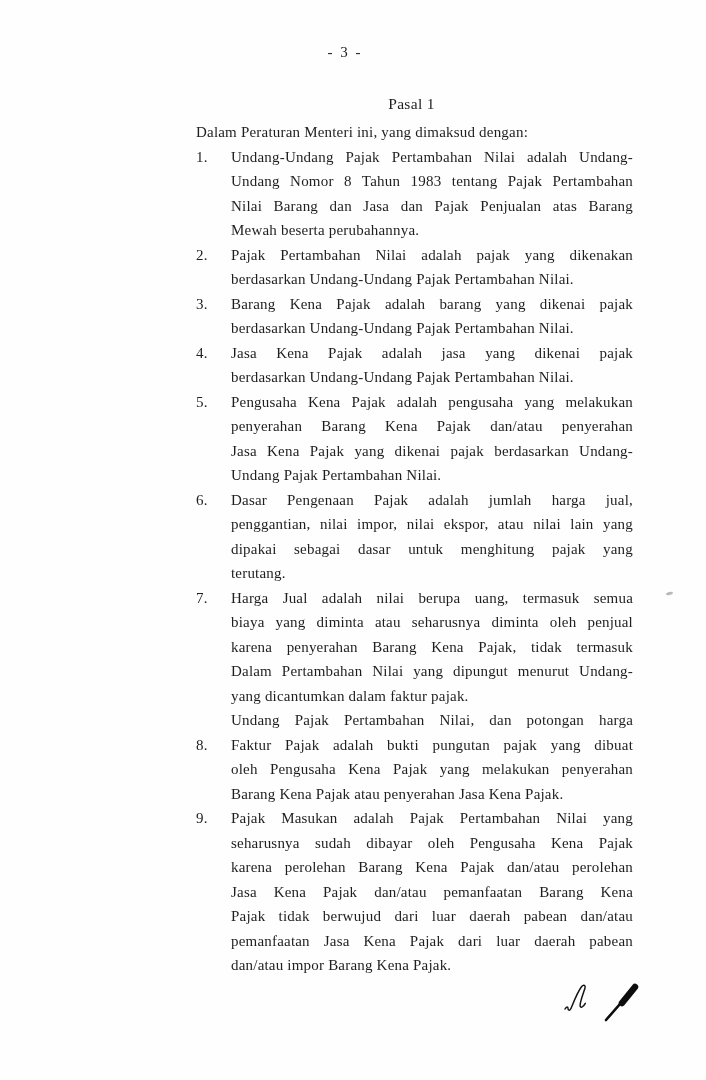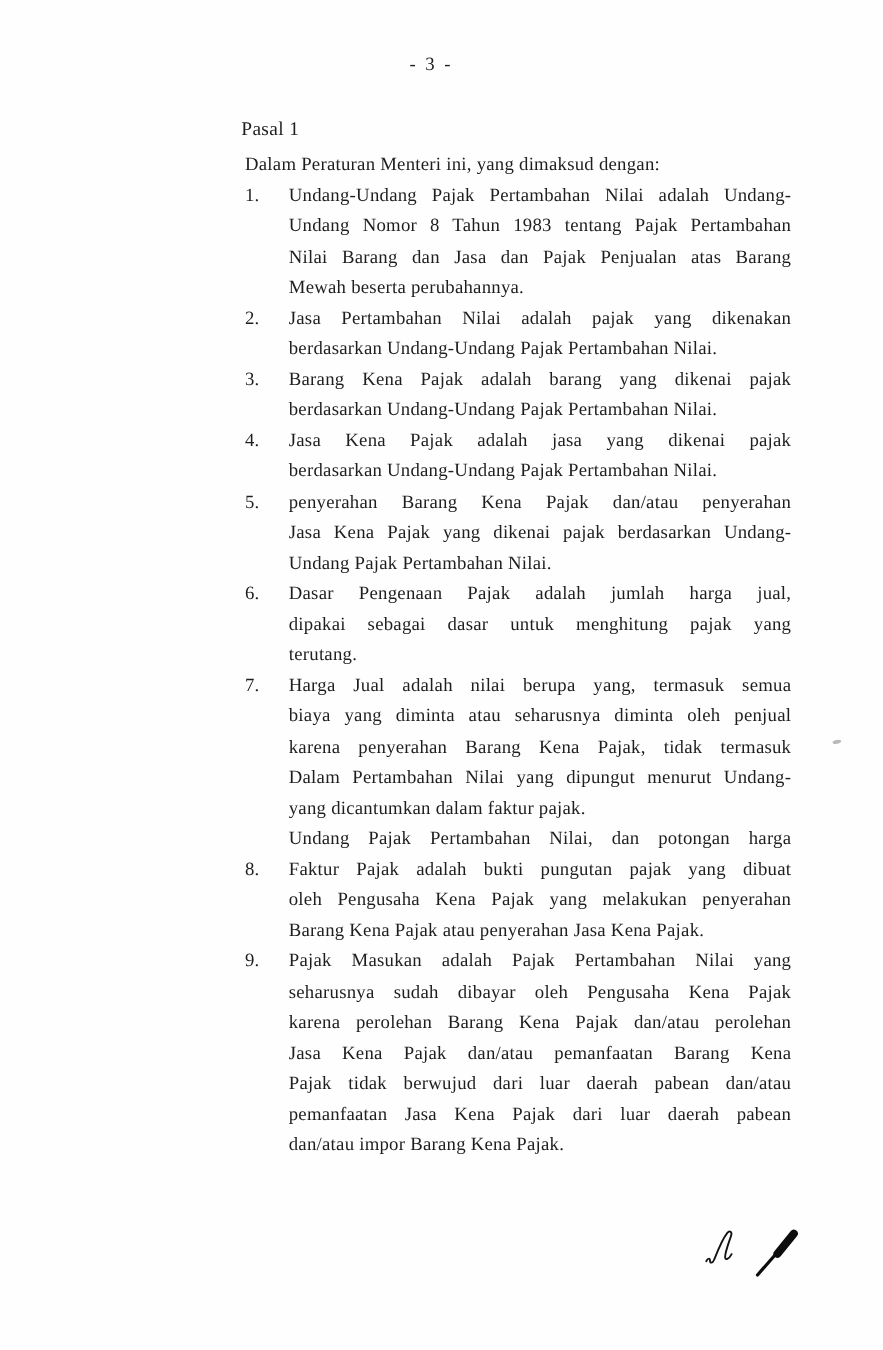--- a/index.html
+++ b/index.html
@@ -23,20 +23,21 @@
     width: 690px;
     text-align: center;
     font-size: 15px;
     letter-spacing: 2px;
   }
   .heading {
     position: absolute;
     top: 95px;
     left: 193px;
     width: 437px;
+    text-align: center;
     font-size: 15.5px;
     letter-spacing: 0.3px;
   }
   .body-block {
     position: absolute;
     top: 120px;
     left: 196px;
     width: 437px;
     font-size: 15px;
     letter-spacing: 0.2px;
@@ -97,58 +98,60 @@
     <div class="lines">
             <div class="line">Undang-Undang Pajak Pertambahan Nilai adalah Undang-</div>
             <div class="line">Undang Nomor 8 Tahun 1983 tentang Pajak Pertambahan</div>
             <div class="line">Nilai Barang dan Jasa dan Pajak Penjualan atas Barang</div>
             <div class="line last">Mewah beserta perubahannya.</div>
           </div>
   </li>
         <li>
     <span class="num">2.</span>
     <div class="lines">
-            <div class="line">Jasa Pertambahan Nilai adalah pajak yang dikenakan</div>
+            <div class="line">Pajak Pertambahan Nilai adalah pajak yang dikenakan</div>
             <div class="line last">berdasarkan Undang-Undang Pajak Pertambahan Nilai.</div>
           </div>
   </li>
         <li>
     <span class="num">3.</span>
     <div class="lines">
             <div class="line">Barang Kena Pajak adalah barang yang dikenai pajak</div>
             <div class="line last">berdasarkan Undang-Undang Pajak Pertambahan Nilai.</div>
           </div>
   </li>
         <li>
     <span class="num">4.</span>
     <div class="lines">
             <div class="line">Jasa Kena Pajak adalah jasa yang dikenai pajak</div>
             <div class="line last">berdasarkan Undang-Undang Pajak Pertambahan Nilai.</div>
           </div>
   </li>
         <li>
     <span class="num">5.</span>
     <div class="lines">
+            <div class="line">Pengusaha Kena Pajak adalah pengusaha yang melakukan</div>
             <div class="line">penyerahan Barang Kena Pajak dan/atau penyerahan</div>
             <div class="line">Jasa Kena Pajak yang dikenai pajak berdasarkan Undang-</div>
             <div class="line last">Undang Pajak Pertambahan Nilai.</div>
           </div>
   </li>
         <li>
     <span class="num">6.</span>
     <div class="lines">
             <div class="line">Dasar Pengenaan Pajak adalah jumlah harga jual,</div>
+            <div class="line">penggantian, nilai impor, nilai ekspor, atau nilai lain yang</div>
             <div class="line">dipakai sebagai dasar untuk menghitung pajak yang</div>
             <div class="line last">terutang.</div>
           </div>
   </li>
         <li>
     <span class="num">7.</span>
     <div class="lines">
-            <div class="line">Harga Jual adalah nilai berupa yang, termasuk semua</div>
+            <div class="line">Harga Jual adalah nilai berupa uang, termasuk semua</div>
             <div class="line">biaya yang diminta atau seharusnya diminta oleh penjual</div>
             <div class="line">karena penyerahan Barang Kena Pajak, tidak termasuk</div>
             <div class="line">Dalam Pertambahan Nilai yang dipungut menurut Undang-</div>
             <div class="line last">yang dicantumkan dalam faktur pajak.</div>
             <div class="line">Undang Pajak Pertambahan Nilai, dan potongan harga</div>
           </div>
   </li>
         <li>
     <span class="num">8.</span>
     <div class="lines">

